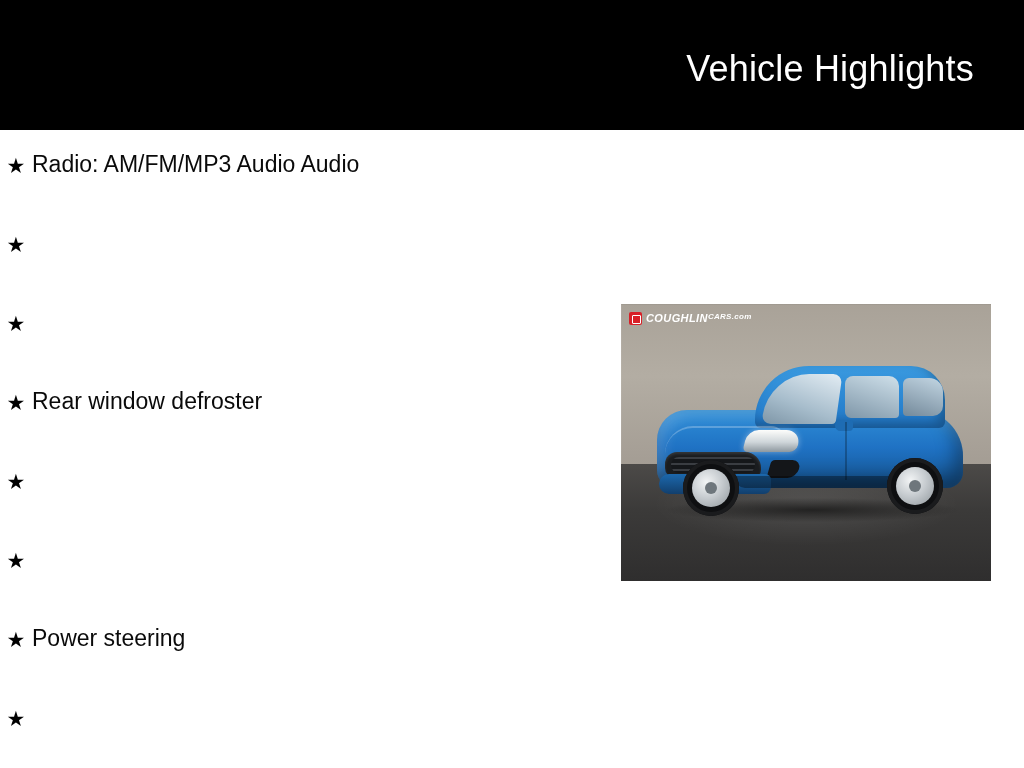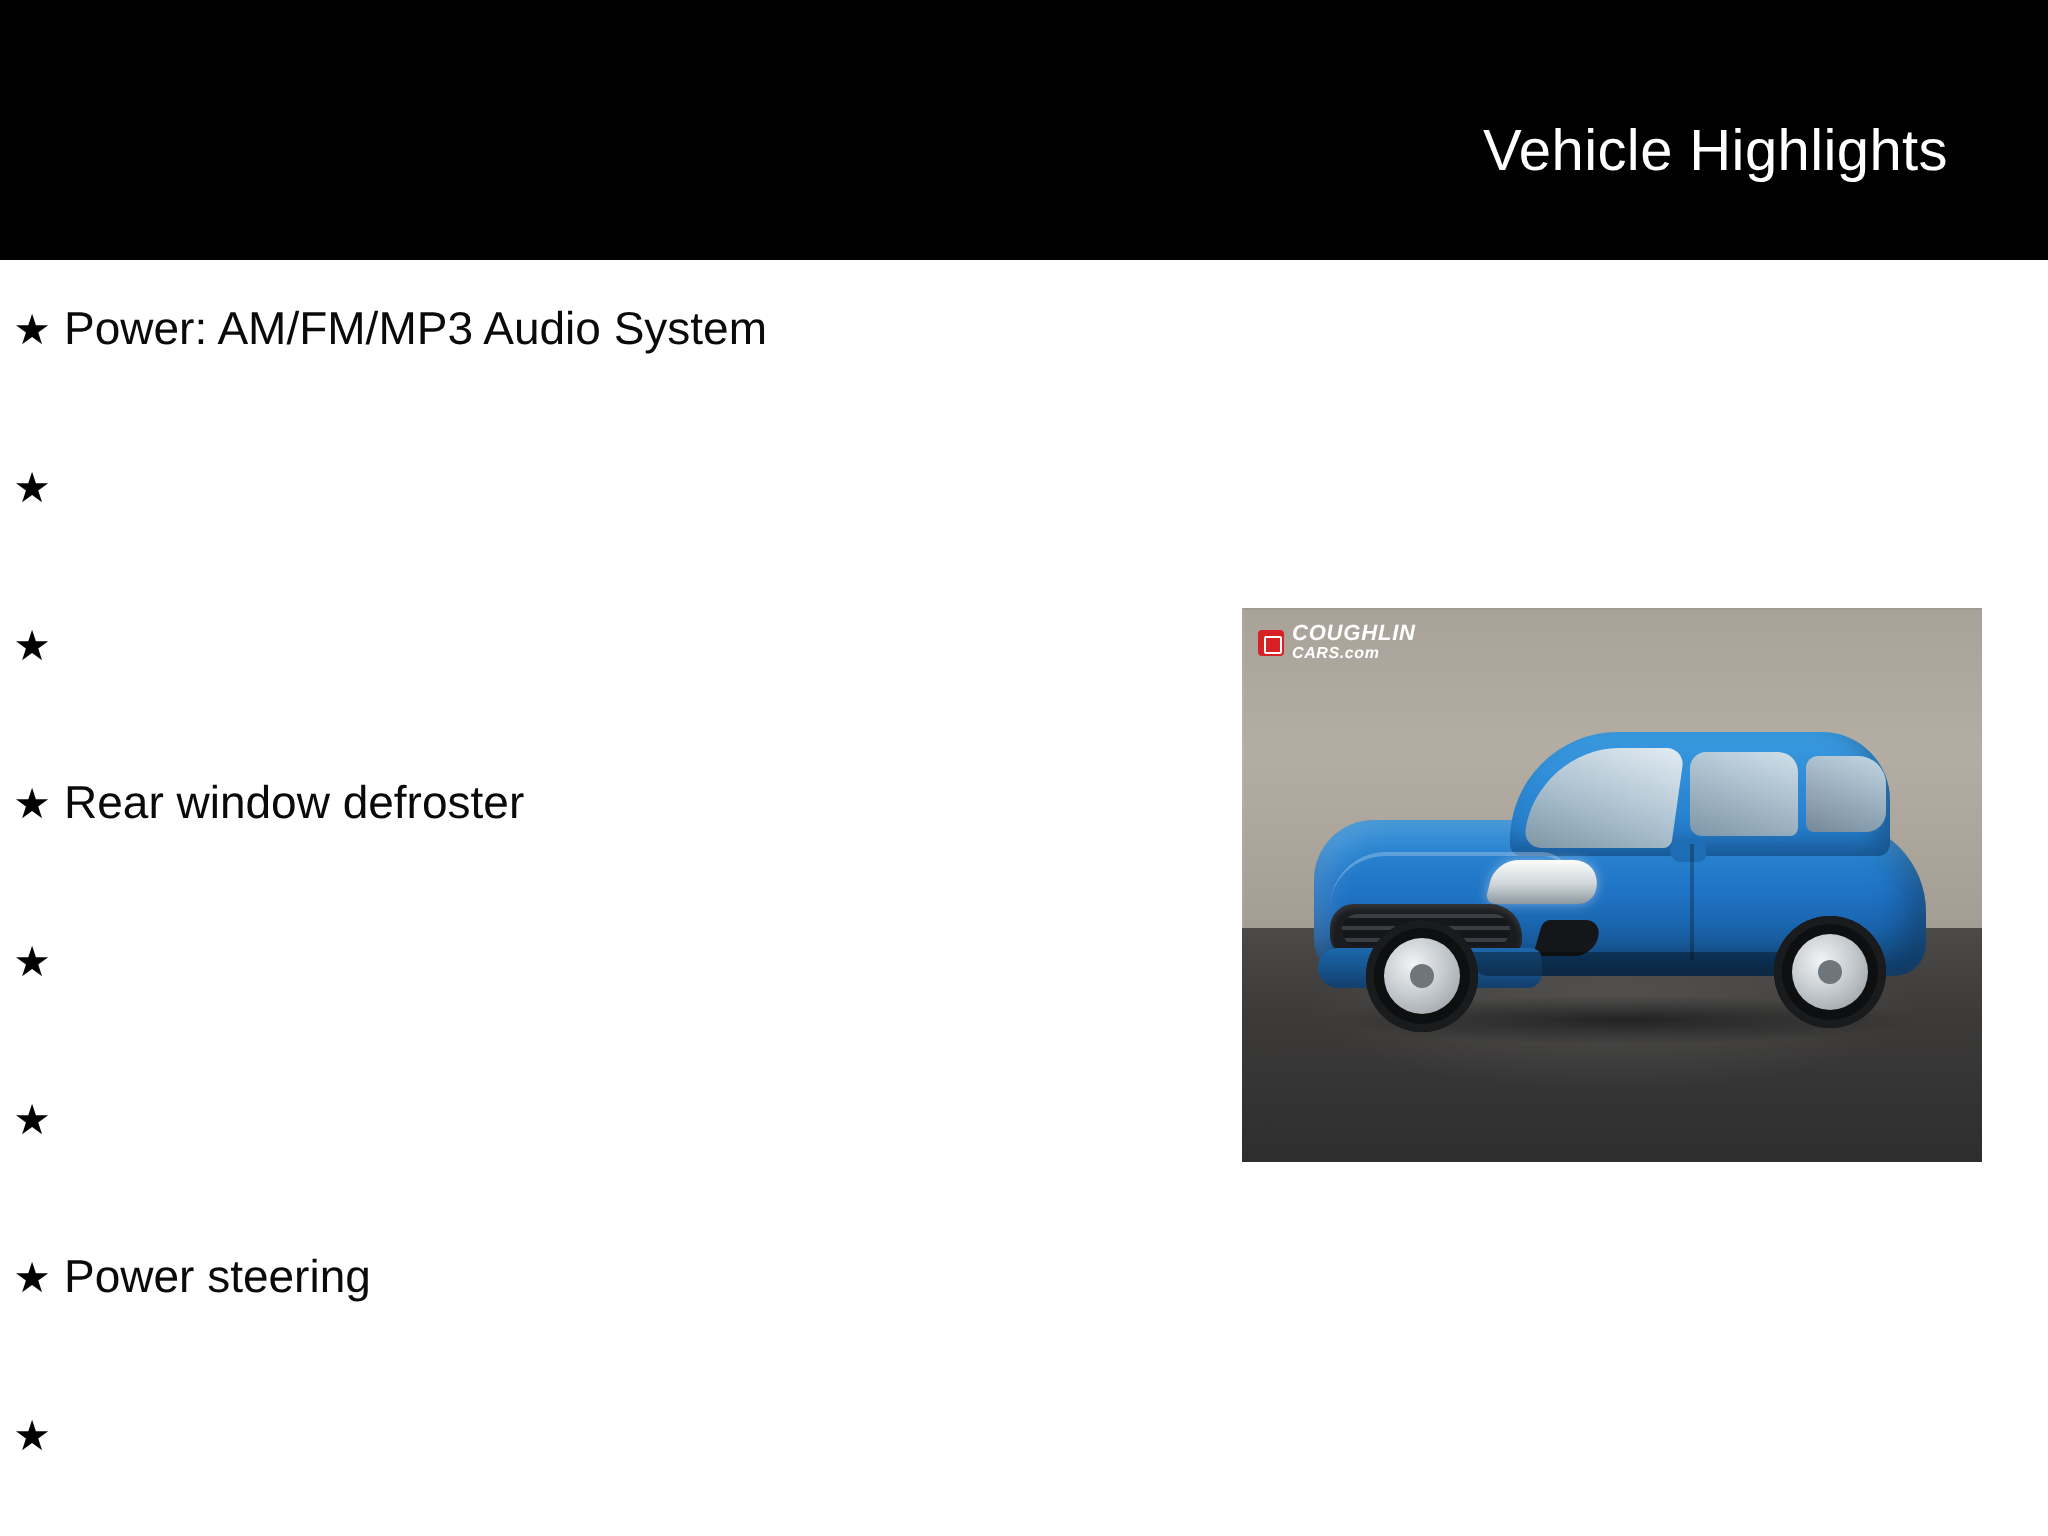--- a/index.html
+++ b/index.html
@@ -25,25 +25,24 @@
     top: 0;
     width: 1024px;
     height: 130px;
     background: #000000;
   }
   .header-title {
     position: absolute;
     right: 50px;
     top: 48px;
     color: #ffffff;
-    font-size: 29px;
+    font-size: 36px;
     font-weight: normal;
     letter-spacing: 0.2px;
     white-space: nowrap;
-    margin-top: 12px;
   }
   .features {
     position: absolute;
     left: 0;
     top: 150px;
     width: 600px;
   }
   .feature-row {
     display: flex;
     align-items: flex-start;
@@ -296,21 +295,21 @@
   .logo-mark::after {
     content: "";
     position: absolute;
     left: 3px; top: 3px;
     width: 7px; height: 7px;
     border: 1.5px solid #ffffff;
     border-radius: 1px;
   }
   .logo-text {
     display: flex;
-    flex-direction: column;
+    flex-direction: row;
     line-height: 1.02;
   }
   .logo-text .l1 {
     color: #ffffff;
     font-size: 11px;
     font-weight: bold;
     font-style: italic;
     letter-spacing: 0.4px;
   }
   .logo-text .l2 {
@@ -327,21 +326,21 @@
 <div class="slide">
 
   <div class="header-bar">
     <div class="header-title">Vehicle Highlights</div>
   </div>
 
   <div class="features">
 
     <div class="feature-row">
       <span class="bullet-star">★</span>
-      <span class="feature-label">Power: AM/FM/MP3 Audio System</span>
+      <span class="feature-label">Radio: AM/FM/MP3 Audio Audio</span>
     </div>
 
     <div class="feature-row">
       <span class="bullet-star">★</span>
     </div>
 
     <div class="feature-row">
       <span class="bullet-star">★</span>
     </div>
 

